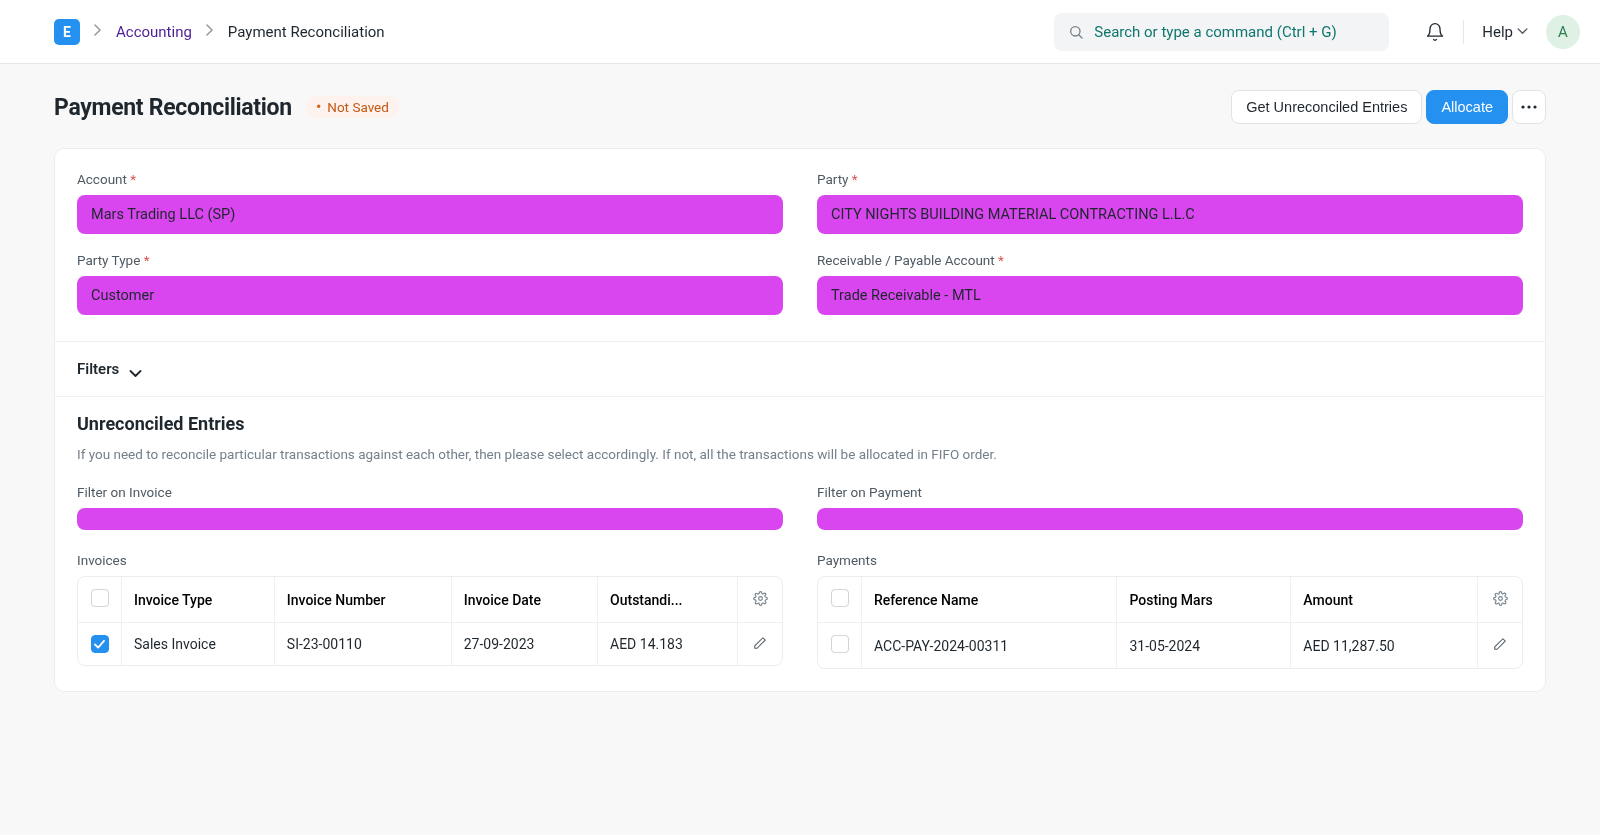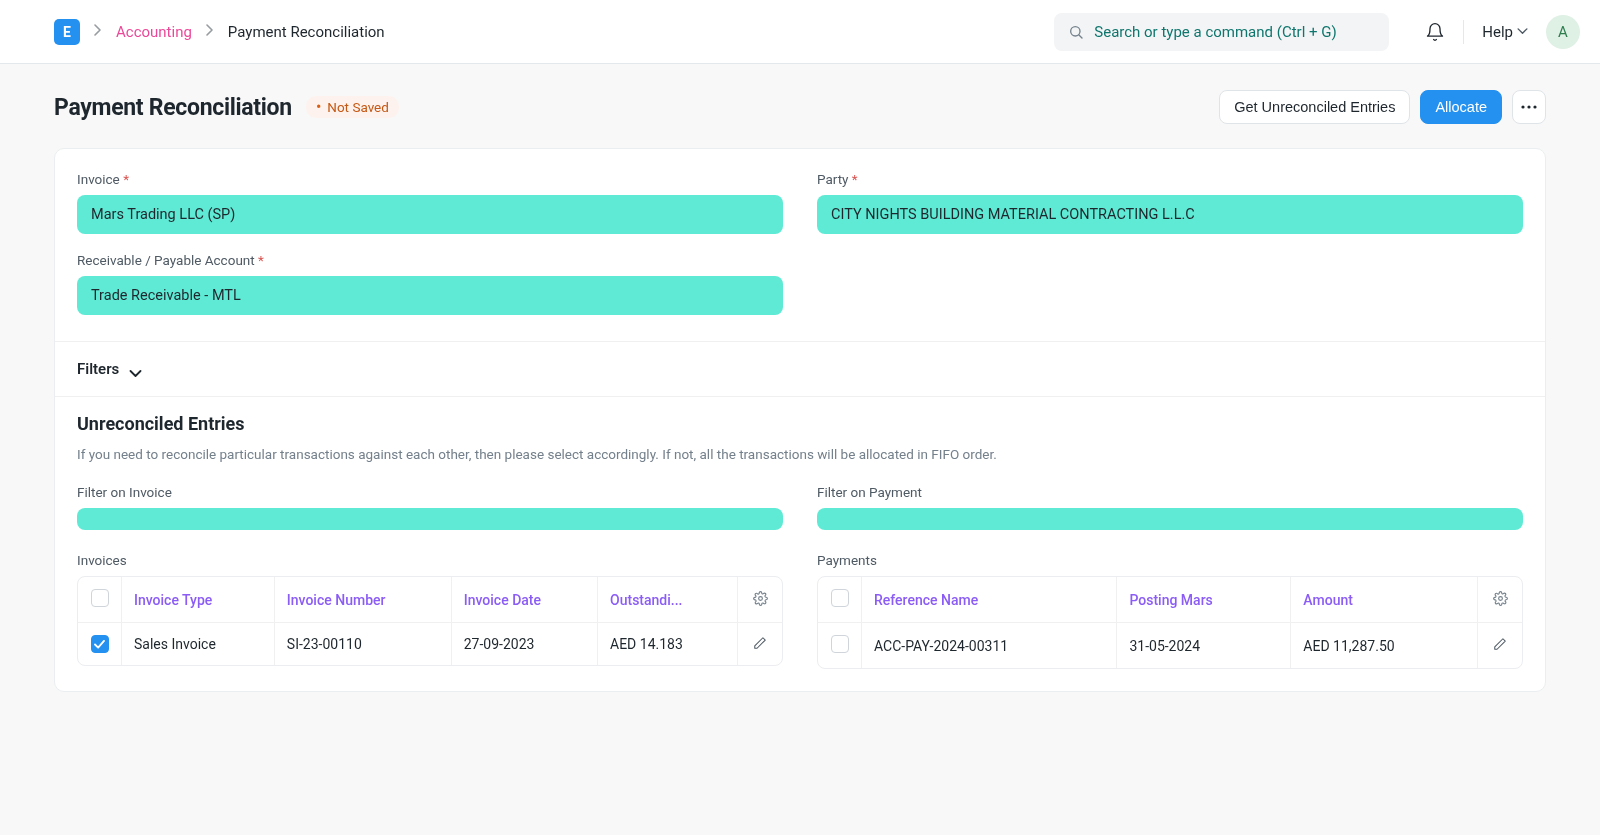--- a/index.html
+++ b/index.html
@@ -17,21 +17,21 @@
   align-items: center;
   padding: 0 20px 0 54px;
 }
 .nav-left { display: flex; align-items: center; gap: 14px; flex: 1; }
 .logo {
   width: 26px; height: 26px; background: #2490ef; border-radius: 5px;
   display: flex; align-items: center; justify-content: center;
   color: #fff; font-weight: 700; font-size: 14px;
 }
 .crumb-sep { color: #979ca1; font-size: 13px; }
-.crumb { color: #ec4899; font-size: 15px; }
+.crumb { color: #4c1d95; font-size: 15px; }
 .crumb-active { color: #1f272e; font-size: 15px; }
 .nav-right { display: flex; align-items: center; gap: 18px; }
 .searchbar {
   display: flex; align-items: center; background: #f3f4f5; border-radius: 8px;
   padding: 0 14px; height: 38px; width: 335px; color: #74808b; gap: 10px;
 }
 .searchbar svg { flex-shrink: 0; }
 .searchbar-text { font-size: 15px; color: #0f766e; }
 .bell-wrap {
   padding: 0 18px; border-right: 1px solid #e3e8ed; height: 24px;
@@ -48,42 +48,42 @@
 }
 .page-header { display: flex; align-items: center; justify-content: space-between; margin-bottom: 24px; }
 .page-header-left { display: flex; align-items: center; gap: 14px; }
 .page-title { font-size: 23px; font-weight: 700; letter-spacing: -0.3px; }
 .badge-notsaved {
   background: #fdf2ee; color: #c65814; font-size: 13.5px;
   padding: 3px 10px; border-radius: 10px;
   display: flex; align-items: center; gap: 6px;
 }
 .badge-dot { color: #d95f14; font-size: 16px; line-height: 0; }
-.page-header-right { display: flex; align-items: center; gap: 10px; }
+.page-header-right { display: flex; align-items: center; gap: 4px; }
 .btn {
   border: 1px solid #dfe4e9; background: #fff; border-radius: 8px;
   padding: 8px 14px; font-size: 14.5px; color: #1f272e; cursor: pointer;
 }
 .btn-primary { background: #2490ef; border-color: #2490ef; color: #fff; }
 .btn-icon {
   width: 34px; height: 34px; display: flex; align-items: center; justify-content: center;
   border: 1px solid #dfe4e9; background: #fff; border-radius: 8px;
 }
 .card {
   background: #fff; border: 1px solid #ebeef0; border-radius: 10px;
 }
 .form-grid {
   display: grid; grid-template-columns: 1fr 1fr; gap: 18px 34px;
   padding: 22px 22px 26px;
 }
 .form-field { display: flex; flex-direction: column; gap: 8px; }
 .form-label { font-size: 13.5px; color: #4f5a64; }
 .req { color: #d9534f; }
 .form-control {
-  background: #5eead4; border: none; border-radius: 8px;
+  background: #d946ef; border: none; border-radius: 8px;
   padding: 11px 14px; font-size: 14.5px; color: #1f272e;
 }
 .section-divider { border-top: 1px solid #f0f0f1; }
 .filters-row {
   display: flex; align-items: flex-end; gap: 10px;
   padding: 18px 22px; font-weight: 600; font-size: 15px;
 }
 .unrec-section { padding: 16px 22px 22px; }
 .unrec-title { font-size: 18px; font-weight: 700; margin-bottom: 12px; }
 .unrec-help { color: #74808b; font-size: 13.5px; margin-bottom: 22px; }
@@ -92,21 +92,21 @@
 .tbl-label { font-size: 13.5px; color: #4f5a64; margin-bottom: 8px; }
 .tbl {
   width: 100%; border: 1px solid #ebedf0; border-radius: 8px;
   border-collapse: separate; border-spacing: 0; overflow: hidden;
 }
 .tbl th, .tbl td {
   text-align: left; font-size: 14px; padding: 12px 12px;
   border-bottom: 1px solid #f0f0f1; border-right: 1px solid #f0f0f1;
 }
 .tbl tr:last-child td { border-bottom: none; }
-.tbl th { font-weight: 500; color: #8b5cf6; }
+.tbl th { font-weight: 500; color: #000000; }
 .tbl th:last-child, .tbl td:last-child { border-right: none; }
 .cbx {
   width: 18px; height: 18px; border: 1.5px solid #cfd5db; border-radius: 4px;
   display: inline-flex; align-items: center; justify-content: center;
 }
 .cbx-checked { background: #2490ef; border-color: #2490ef; }
 .cbx-checked svg { color: #fff; }
 .amt-right { text-align: center; }
 .gear-cell { width: 44px; text-align: center !important; }
 .col-chk { width: 44px; text-align: center !important; }
@@ -177,26 +177,30 @@
             <circle cx="14" cy="2" r="1.6"></circle>
           </svg>
       </div>
     </div>
   </div>
 
   <div class="card">
 
     <div class="form-grid">
       <div class="form-field">
-        <label class="form-label"><span>Invoice</span> <span class="req">*</span></label>
+        <label class="form-label"><span>Account</span> <span class="req">*</span></label>
         <div class="form-control">Mars Trading LLC (SP)</div>
       </div>
       <div class="form-field">
         <label class="form-label"><span>Party</span> <span class="req">*</span></label>
         <div class="form-control">CITY NIGHTS BUILDING MATERIAL CONTRACTING L.L.C</div>
+      </div>
+      <div class="form-field">
+        <label class="form-label"><span>Party Type</span> <span class="req">*</span></label>
+        <div class="form-control">Customer</div>
       </div>
       <div class="form-field">
         <label class="form-label"><span>Receivable / Payable Account</span> <span class="req">*</span></label>
         <div class="form-control">Trade Receivable - MTL</div>
       </div>
     </div>
 
     <div class="section-divider"></div>
 
     <div class="filters-row">

